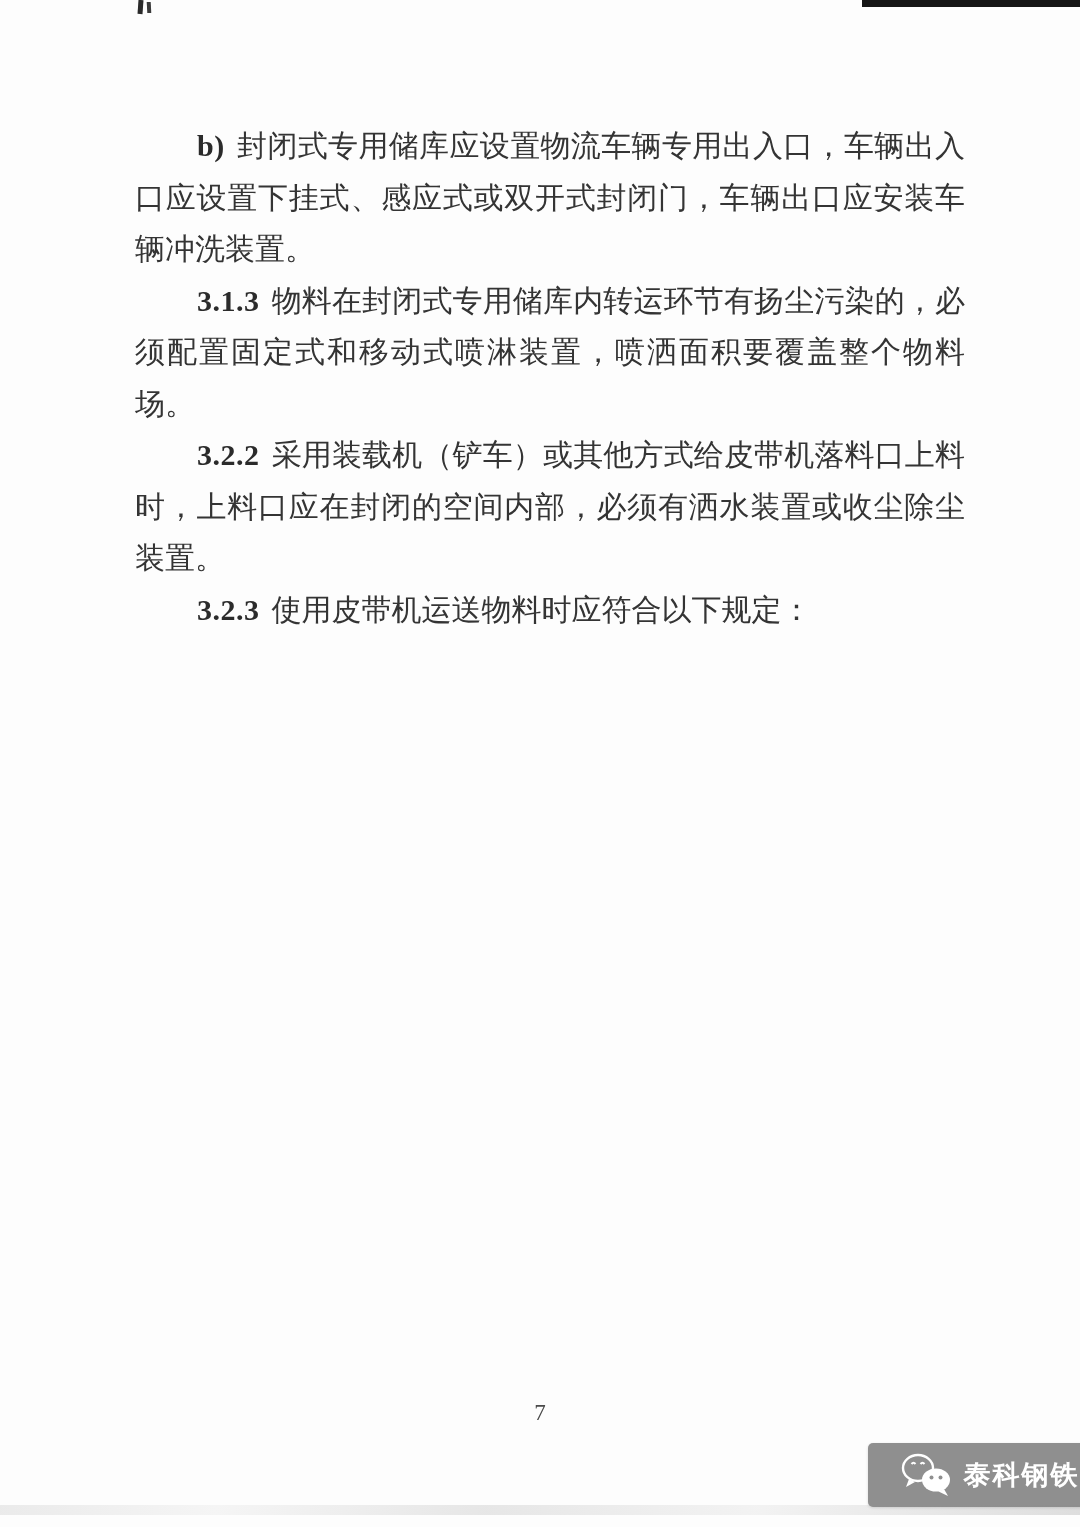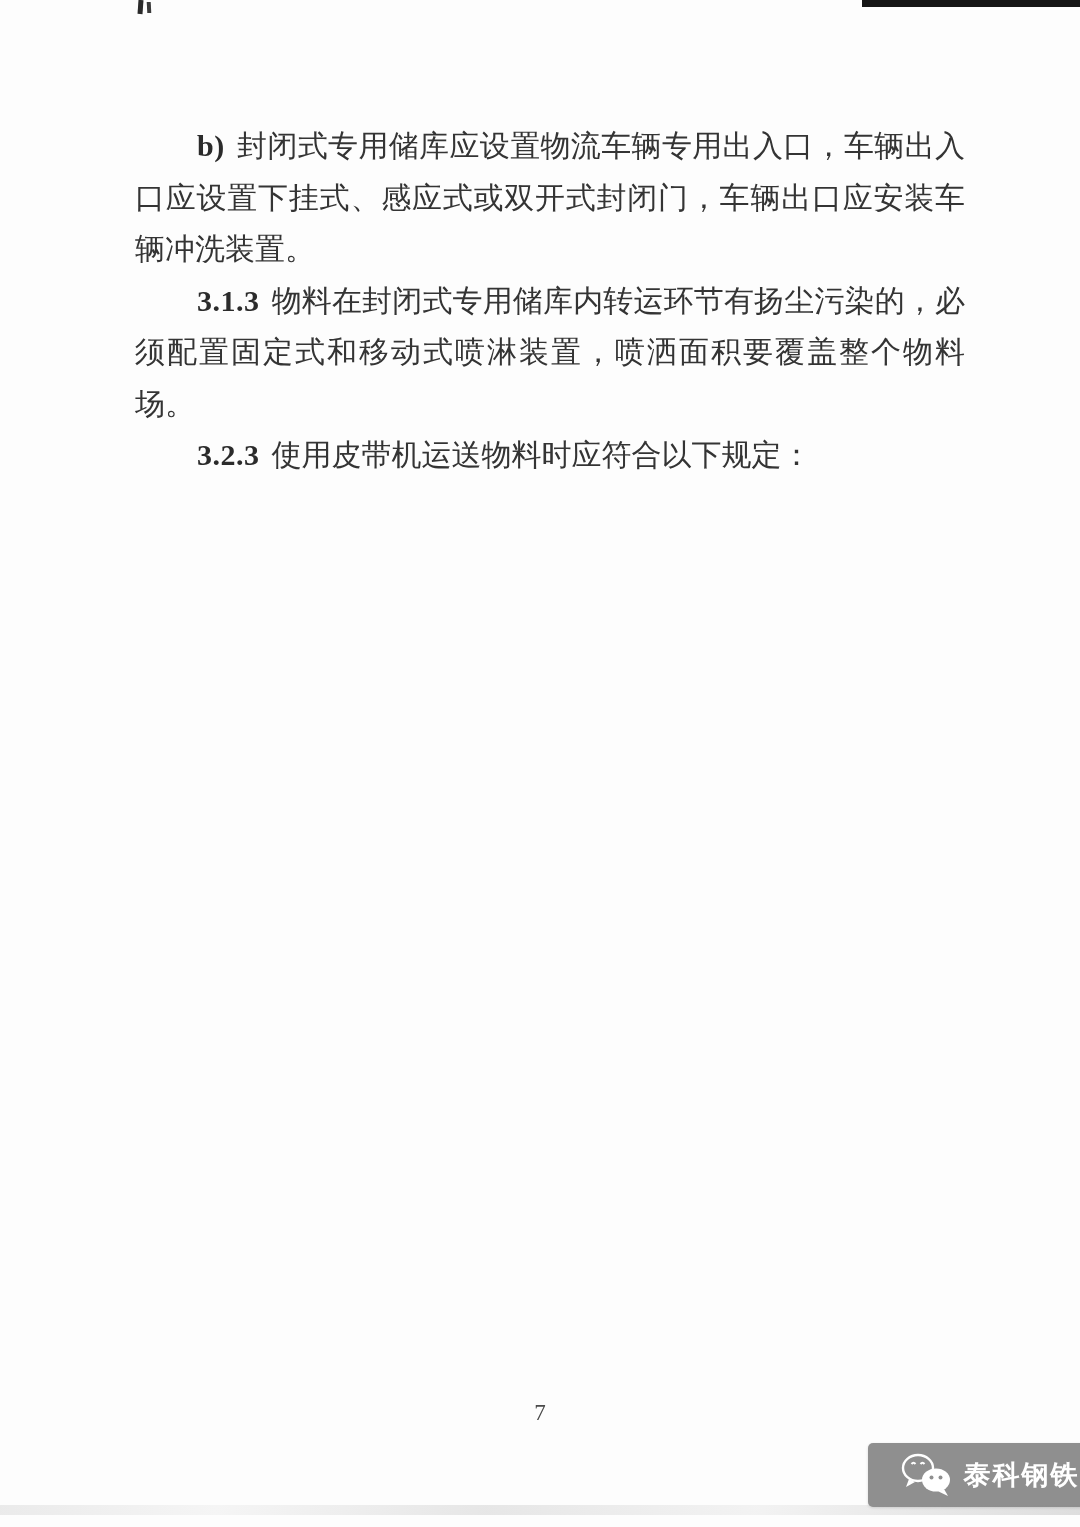--- a/index.html
+++ b/index.html
@@ -130,20 +130,21 @@
   <div class="content">
 
     <p class="para"><span class="label">b)</span><span>封闭式专用储库应设置物流车辆专用出入口，车辆出入口应设置下挂式、感应式或双开式封闭门，车辆出口应安装车辆冲洗装置。</span></p>
 
     <p class="para"><span class="label">3.1.3</span><span>物料在封闭式专用储库内转运环节有扬尘污染的，必须配置固定式和移动式喷淋装置，喷洒面积要覆盖整个物料场。</span></p>
 
 
 
 
 
+    <p class="para"><span class="label">3.2.2</span><span>采用装载机（铲车）或其他方式给皮带机落料口上料时，上料口应在封闭的空间内部，必须有洒水装置或收尘除尘装置。</span></p>
 
     <p class="para"><span class="label">3.2.3</span><span>使用皮带机运送物料时应符合以下规定：</span></p>
 
 
   </div>
 
   <div class="page-number">7</div>
 
   <div class="brand-badge">
     <svg class="wechat-icon" viewBox="0 0 54 46" xmlns="http://www.w3.org/2000/svg">

